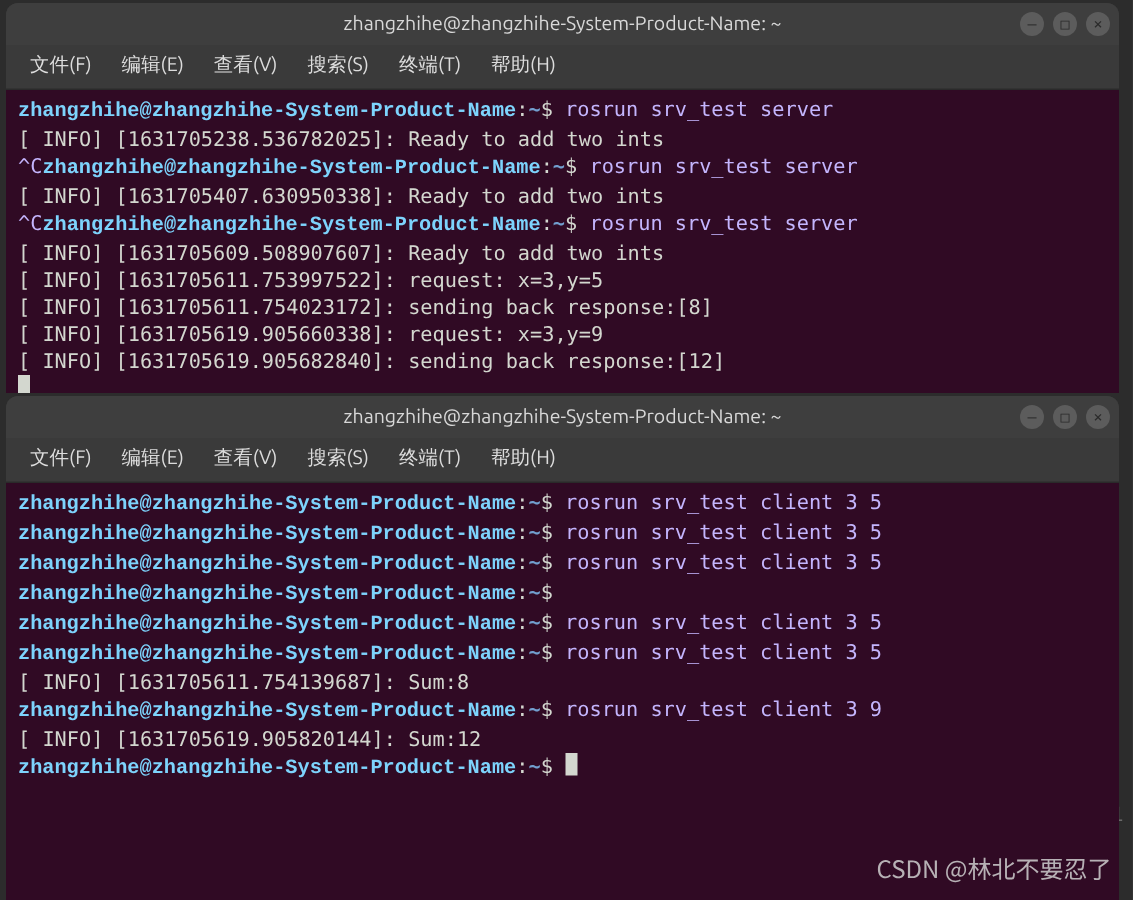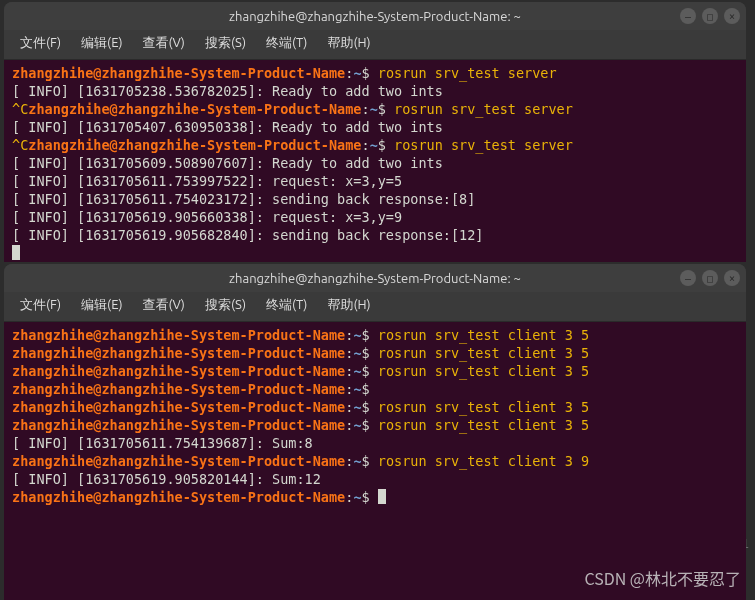--- a/index.html
+++ b/index.html
@@ -65,24 +65,24 @@
     cursor: pointer;
   }
   .terminal {
     background: #300a24;
     padding: 4px 8px;
     font-size: 13.5px;
     line-height: 18px;
     white-space: pre;
     font-family: "DejaVu Sans Mono", Consolas, monospace;
   }
-  .prompt-user { color: #f97316; font-weight: bold; }
+  .prompt-user { color: #7dd3fc; font-weight: bold; font-family: Liberation Mono, monospace; }
   .prompt-colon { color: #d3d7cf; }
   .prompt-path { color: #729fcf; font-weight: bold; }
-  .cmd { color: #eab308; }
+  .cmd { color: #c4b5fd; }
   .info { color: #d3d7cf; margin-top: 20px; }
   .cursor {
     display: inline-block;
     width: 8px;
     height: 15px;
     background: #d3d7cf;
     vertical-align: -2px;
   }
   .window1 { position: absolute; left: 4px; top: 2px; width: 742px; }
   .window1 .terminal { height: 202px; }

